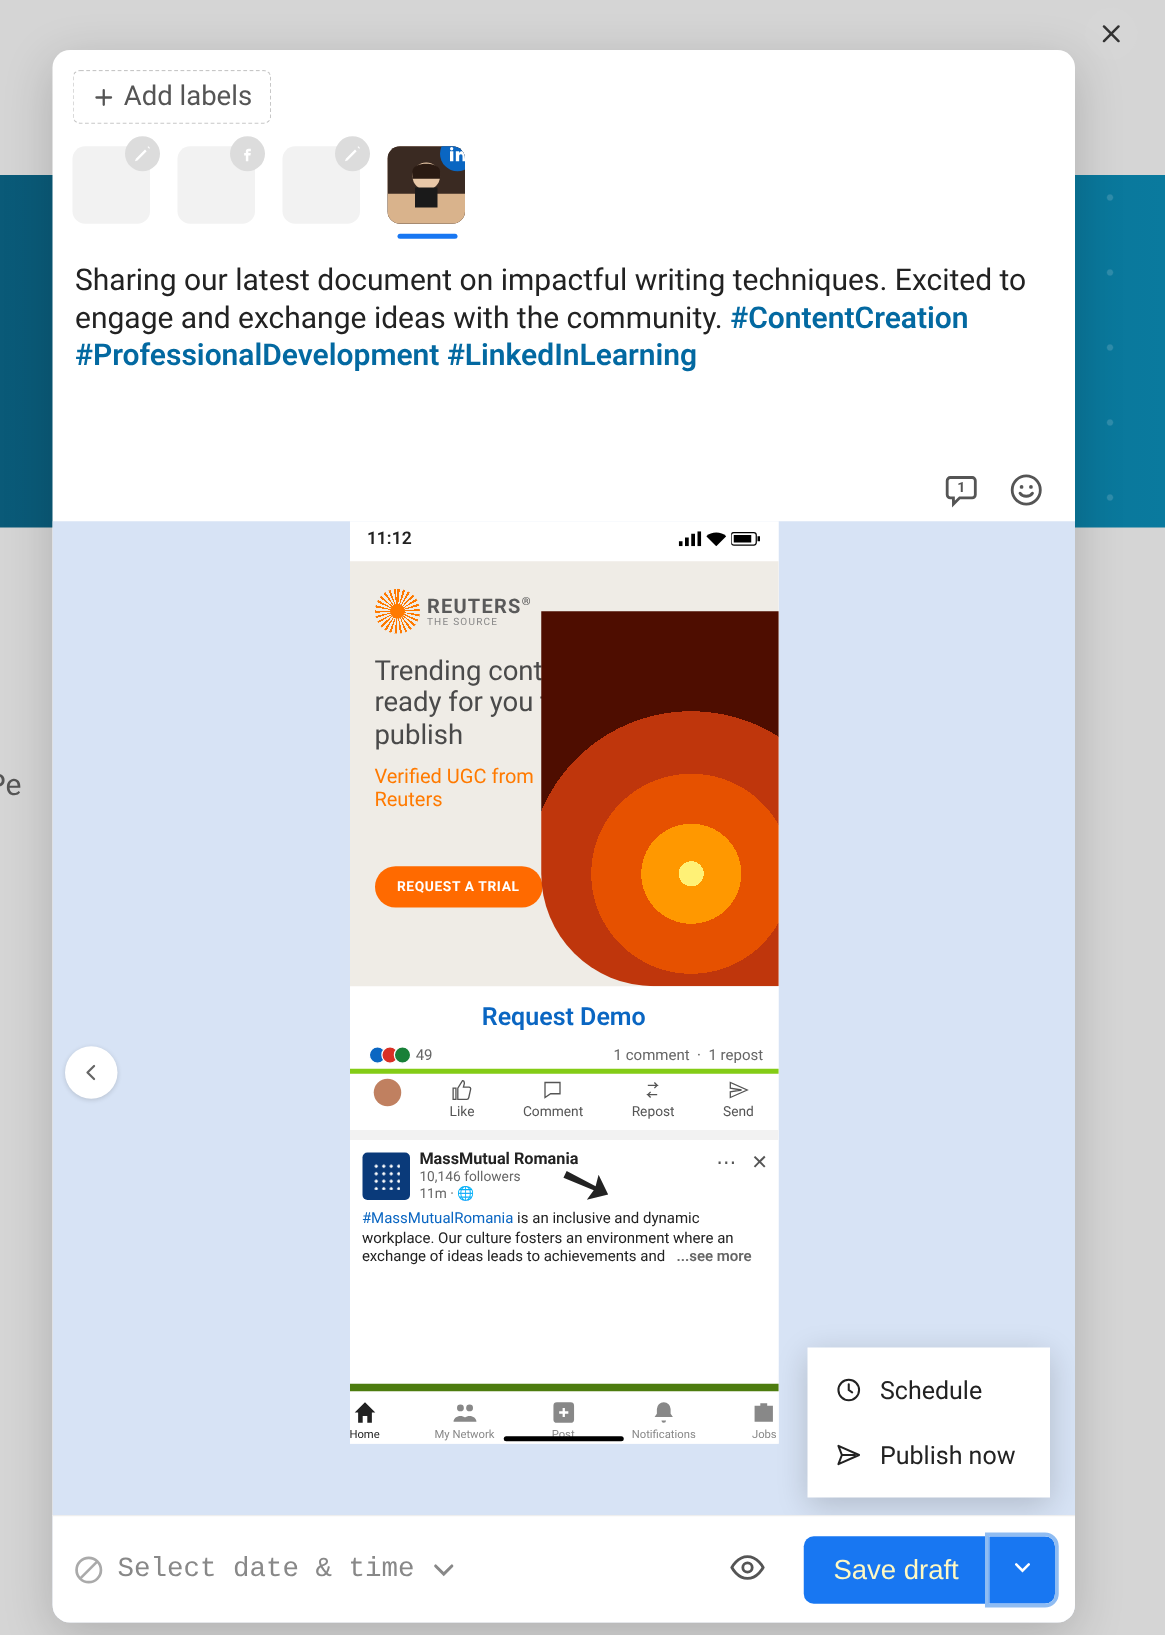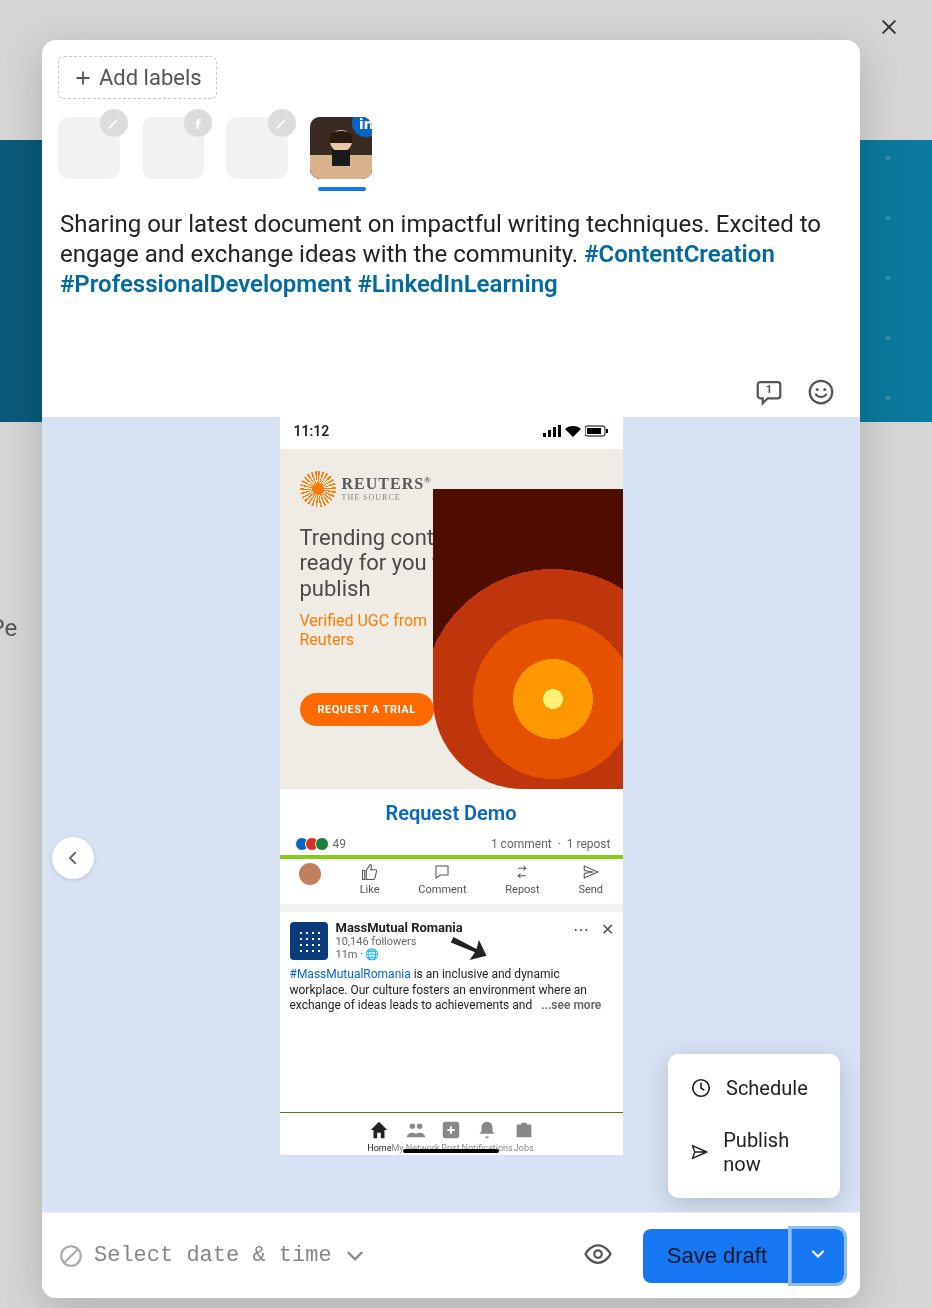--- a/index.html
+++ b/index.html
@@ -31,21 +31,21 @@
   .prev-nav { position:absolute; left:10px; top:50%; transform:translateY(-50%); width:42px; height:42px; border-radius:50%; background:#fff; box-shadow:0 1px 4px rgba(0,0,0,0.15); display:flex; align-items:center; justify-content:center; color:#666; cursor:pointer; }
   .phone { width:343px; height:738px; background:#fff; margin-top:0; position:relative; font-size:12px; color:#222; overflow:hidden; }
   .status-bar { display:flex; justify-content:space-between; align-items:center; padding:6px 14px 4px 14px; font-size:14px; font-weight:600; }
   .status-icons { display:flex; align-items:center; gap:4px; }
   .feed-text { padding:6px 12px 2px 12px; font-size:12px; color:#333; line-height:1.35; }
   .feed-text .seemore { color:#666; float:right; }
   .ad-card { background:#efece6; margin-top:6px; position:relative; height:340px; overflow:hidden; }
   .volcano { position:absolute; right:-10px; top:40px; width:200px; height:300px; border-radius:0 0 0 90px;
     background: radial-gradient(circle at 60% 70%, #fff176 0 10px, #ff9800 10px 40px, #e65100 40px 80px, #bf360c 80px 130px, #4e0d00 130px 200px);
   }
-  .reuters { display:flex; align-items:center; gap:6px; padding:22px 10px 0 20px;font-family:Liberation Serif, serif; }
+  .reuters { display:flex; align-items:center; gap:6px; padding:22px 10px 0 20px; }
   .reuters-dot { width:36px; height:36px; border-radius:50%;
     background: radial-gradient(circle,#ff7a00 22%, transparent 24%),
       repeating-conic-gradient(#ff7a00 0 6deg, transparent 6deg 14deg);
   }
   .reuters-text { font-size:16px; font-weight:700; letter-spacing:1px; color:#5a5a5a; line-height:1; }
   .reuters-sub { font-size:8px; letter-spacing:1px; color:#888; }
   .ad-head { font-size:22px; color:#4a4a4a; line-height:1.15; padding:18px 0 0 20px; width:200px; }
   .ad-sub { font-size:16px; color:#ff7a00; padding:10px 0 0 20px; width:160px; line-height:1.2; }
   .trial-btn { display:inline-block; background:#ff6a00; color:#fff; font-weight:700; font-size:11px; letter-spacing:0.5px; border-radius:18px; padding:10px 18px; margin:44px 0 0 20px; }
   .demo-link { text-align:center; color:#0a66c2; font-weight:600; font-size:20px; padding:12px 0; }
@@ -61,35 +61,35 @@
   .mm-head { display:flex; align-items:center; gap:8px; }
   .mm-logo { width:38px; height:38px; border-radius:4px; background:#0a3a7a; position:relative; }
   .mm-logo::after{content:""; position:absolute; inset:8px; background:
     radial-gradient(circle,#fff 1px,transparent 1.5px) 0 0/6px 6px;}
   .mm-name { font-weight:700; font-size:13px; }
   .mm-sub { font-size:11px; color:#666; }
   .mm-close { position:absolute; right:8px; top:8px; display:flex; gap:12px; color:#555; font-size:16px; }
   .mm-body { font-size:12px; padding-top:6px; line-height:1.3; }
   .mm-body .tag { color:#0a66c2; font-weight:400; }
   .arrow { position:absolute; right:132px; top:4px; font-size:52px; transform:rotate(-20deg); pointer-events:none;}
-  .tabbar { position:absolute; bottom:0; left:0; right:0; border-top:1px solid #4d7c0f; background:#fff; display:flex; justify-content:center; padding:6px 0 2px 0; }
+  .tabbar { position:absolute; bottom:0; left:0; right:0; border-top:6px solid #4d7c0f; background:#fff; display:flex; justify-content:space-between; padding:6px 0 2px 0; }
   .tab { display:flex; flex-direction:column; align-items:center; font-size:9px; color:#888; gap:2px; }
   .tab svg { width:22px; height:22px; fill:#888; }
   .tab.active { color:#222; }
   .tab.active svg { fill:#222; }
   .home-ind { position:absolute; bottom:2px; left:50%; transform:translateX(-50%); width:96px; height:4px; border-radius:3px; background:#000; }
   .footer { position:absolute; bottom:0; left:0; right:0; height:86px; border-top:1px solid #eee; display:flex; align-items:center; padding:0 16px; gap:14px; background:#fff; }
   .schedule-pick { display:flex; align-items:center; gap:10px; color:#888; font-size:22px; cursor:pointer;font-family:Liberation Mono, monospace; }
   .schedule-pick svg { width:26px; height:26px; }
   .footer-spacer { flex:1; }
   .eye { color:#555; }
-  .save-draft { background:#1877f2; color:#0f172a; font-size:22px; font-weight:500; border:none; border-radius:8px 0 0 8px; padding:14px 24px; cursor:pointer;margin-left:16px; }
+  .save-draft { background:#1877f2; color:#fef9c3; font-size:22px; font-weight:500; border:none; border-radius:8px 0 0 8px; padding:14px 24px; cursor:pointer;margin-left:16px; }
   .draft-drop { background:#1877f2; color:#fff; border:none; border-radius:0 8px 8px 0; padding:14px 16px; cursor:pointer; outline:3px solid #8fbcf2; outline-offset:0; border-left:1px solid rgba(255,255,255,0.35); }
   .draft-drop svg { width:20px; height:20px; }
-  .popup { position:absolute; right:20px; bottom:100px; background:#fff; border-radius:10px; box-shadow:0 6px 24px rgba(0,0,0,0.18); padding:8px 0; width:172px; }
+  .popup { position:absolute; right:20px; bottom:100px; background:#fff; border-radius:0; box-shadow:0 6px 24px rgba(0,0,0,0.18); padding:8px 0; width:194px; }
   .popup-item { display:flex; align-items:center; gap:14px; padding:14px 22px; font-size:20px; color:#222; cursor:pointer; }
   .popup-item svg { width:22px; height:22px; }
   .pencil-icon { width:14px; height:14px; }
 </style>
 </head>
 <body>
 
 <div class="bg-overlay"></div>
 <div class="bg-banner"></div>
 <div class="bg-text">p Pe</div>

